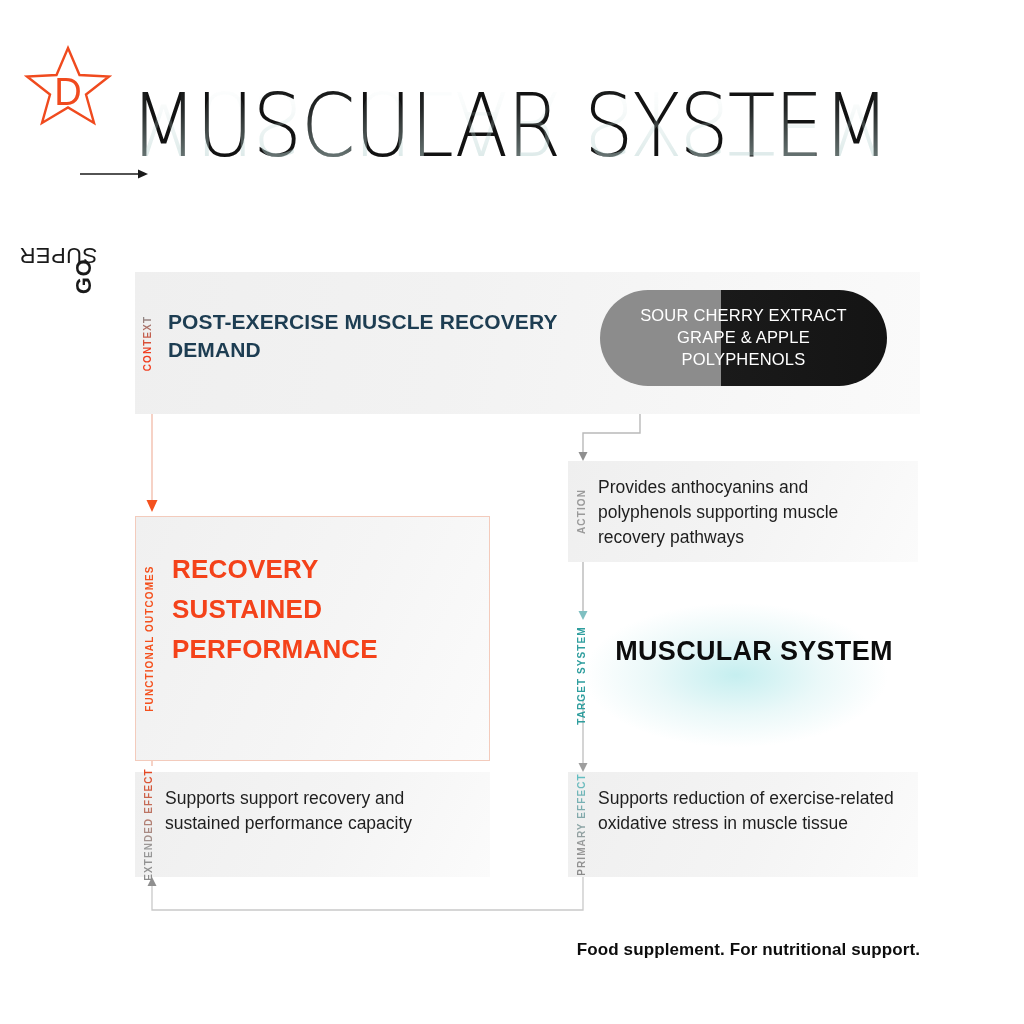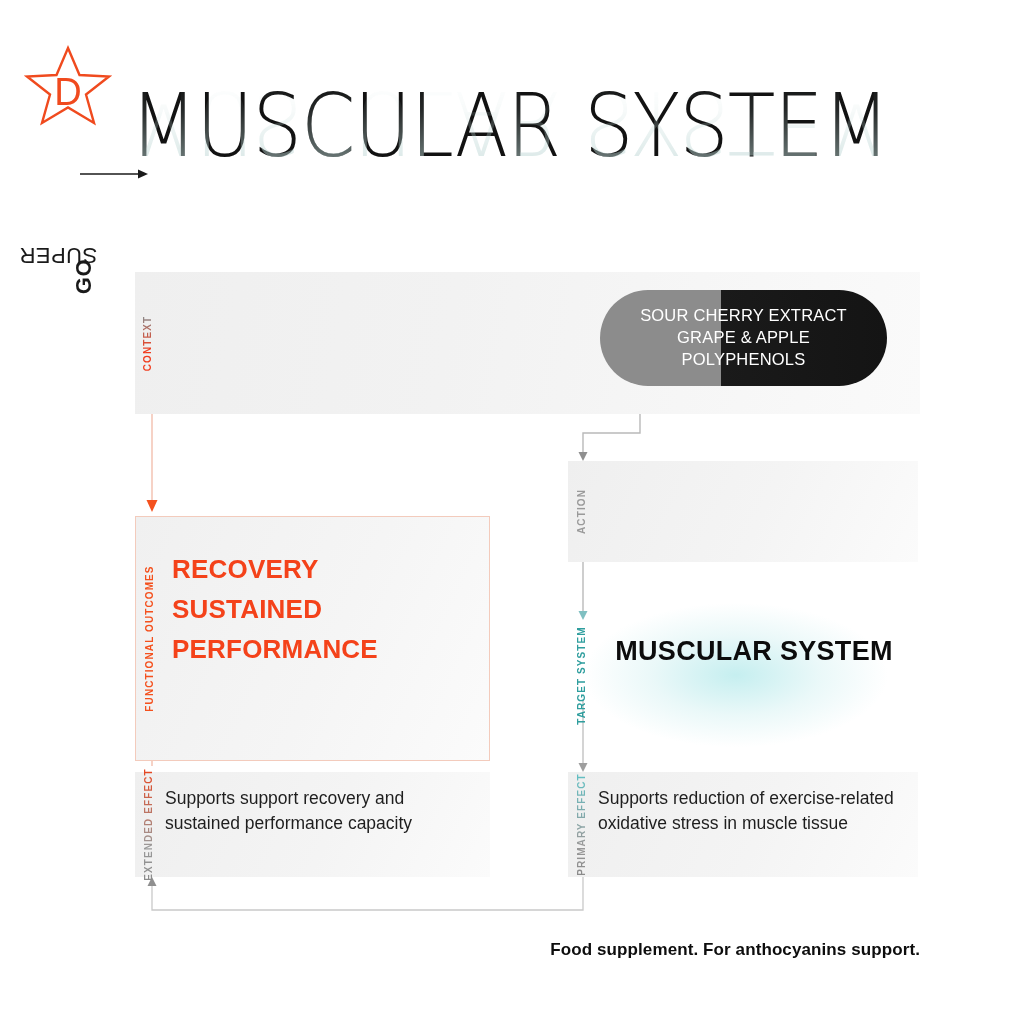--- a/index.html
+++ b/index.html
@@ -378,30 +378,32 @@
       <g>
         <path d="M 583 877 L 583 910 L 152 910 L 152 886" fill="none" stroke="#c9c9c9" stroke-width="1.3"></path>
         <polygon points="147.5,886 156.5,886 152,877" fill="#8f8f8f"></polygon>
       </g>
     </svg>
 
     <div class="panel" id="ctx-panel">
       <div class="vlabel ctx">
         <span>CONTEXT</span>
       </div>
+      <div id="ctx-heading">POST-EXERCISE MUSCLE RECOVERY DEMAND</div>
     </div>
 
     <div id="pill">
       <div id="pill-text">SOUR CHERRY EXTRACT GRAPE &amp; APPLE POLYPHENOLS</div>
     </div>
 
     <div class="panel" id="action-panel">
       <div class="vlabel action">
         <span>ACTION</span>
       </div>
+      <div class="body-text">Provides anthocyanins and polyphenols supporting muscle recovery pathways</div>
     </div>
 
     <div class="panel" id="outcomes-panel">
       <div class="vlabel outcomes">
         <span>FUNCTIONAL OUTCOMES</span>
       </div>
       <div id="outcomes-text">RECOVERY SUSTAINED PERFORMANCE</div>
     </div>
 
     <div class="panel" id="target-panel">
@@ -420,15 +422,15 @@
 
     <div class="panel" id="primary-panel">
       <div class="vlabel primary">
         <span>PRIMARY EFFECT</span>
       </div>
       <div class="body-text">Supports reduction of exercise-related oxidative stress in muscle tissue</div>
     </div>
 
   </div>
 
-  <div id="footer-note">Food supplement. For anthocyanins support.</div>
+  <div id="footer-note">Food supplement. For nutritional support.</div>
 
 </div>
 
 </body></html>

